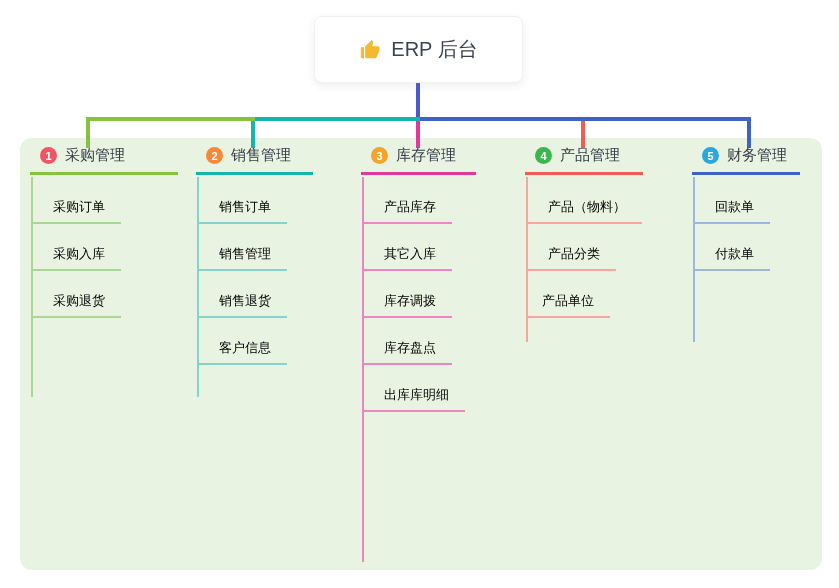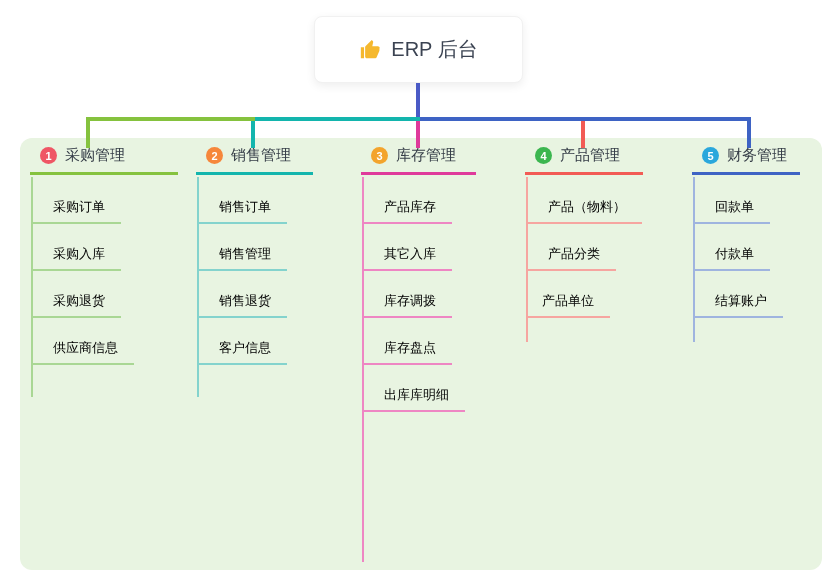--- a/index.html
+++ b/index.html
@@ -62,21 +62,20 @@
       <div class="v-line" style="left: 86px; top: 121px; height: 27px; background: rgb(133, 194, 62);"></div>
       <div class="branch-header" style="left: 30px; width: 148px; border-bottom-color: rgb(133, 194, 62);">
         <span class="badge" style="background: rgb(239, 86, 101);">1</span>
         <span>采购管理</span>
       </div>
       <div class="children" style="left: 31px; top: 177px;">
         <div class="child-rail" style="height: 220px; background: rgb(169, 215, 148);"></div>
         <div class="child" style="border-bottom-color: rgb(169, 215, 148);">采购订单</div>
         <div class="child" style="border-bottom-color: rgb(169, 215, 148);">采购入库</div>
         <div class="child" style="border-bottom-color: rgb(169, 215, 148);">采购退货</div>
-        <div class="child" style="border-bottom-color: rgb(169, 215, 148);">供应商信息</div>
       </div>
       <div class="v-line" style="left: 251px; top: 121px; height: 27px; background: rgb(19, 181, 173);"></div>
       <div class="branch-header" style="left: 196px; width: 117px; border-bottom-color: rgb(19, 181, 173);">
         <span class="badge" style="background: rgb(246, 135, 59);">2</span>
         <span>销售管理</span>
       </div>
       <div class="children" style="left: 197px; top: 177px;">
         <div class="child-rail" style="height: 220px; background: rgb(132, 211, 205);"></div>
         <div class="child" style="border-bottom-color: rgb(132, 211, 205);">销售订单</div>
         <div class="child" style="border-bottom-color: rgb(132, 211, 205);">销售管理</div>
@@ -109,16 +108,15 @@
       </div>
       <div class="v-line" style="left: 747px; top: 121px; height: 27px; background: rgb(62, 99, 196);"></div>
       <div class="branch-header" style="left: 692px; width: 108px; border-bottom-color: rgb(62, 99, 196);">
         <span class="badge" style="background: rgb(42, 167, 220);">5</span>
         <span>财务管理</span>
       </div>
       <div class="children" style="left: 693px; top: 177px;">
         <div class="child-rail" style="height: 165px; background: rgb(159, 180, 223);"></div>
         <div class="child" style="border-bottom-color: rgb(159, 180, 223);">回款单</div>
         <div class="child" style="border-bottom-color: rgb(159, 180, 223);">付款单</div>
-        <div class="child" style="border-bottom-color: rgb(159, 180, 223);">结算账户</div>
       </div>
     </div>
 </div>
 
 </body></html>

